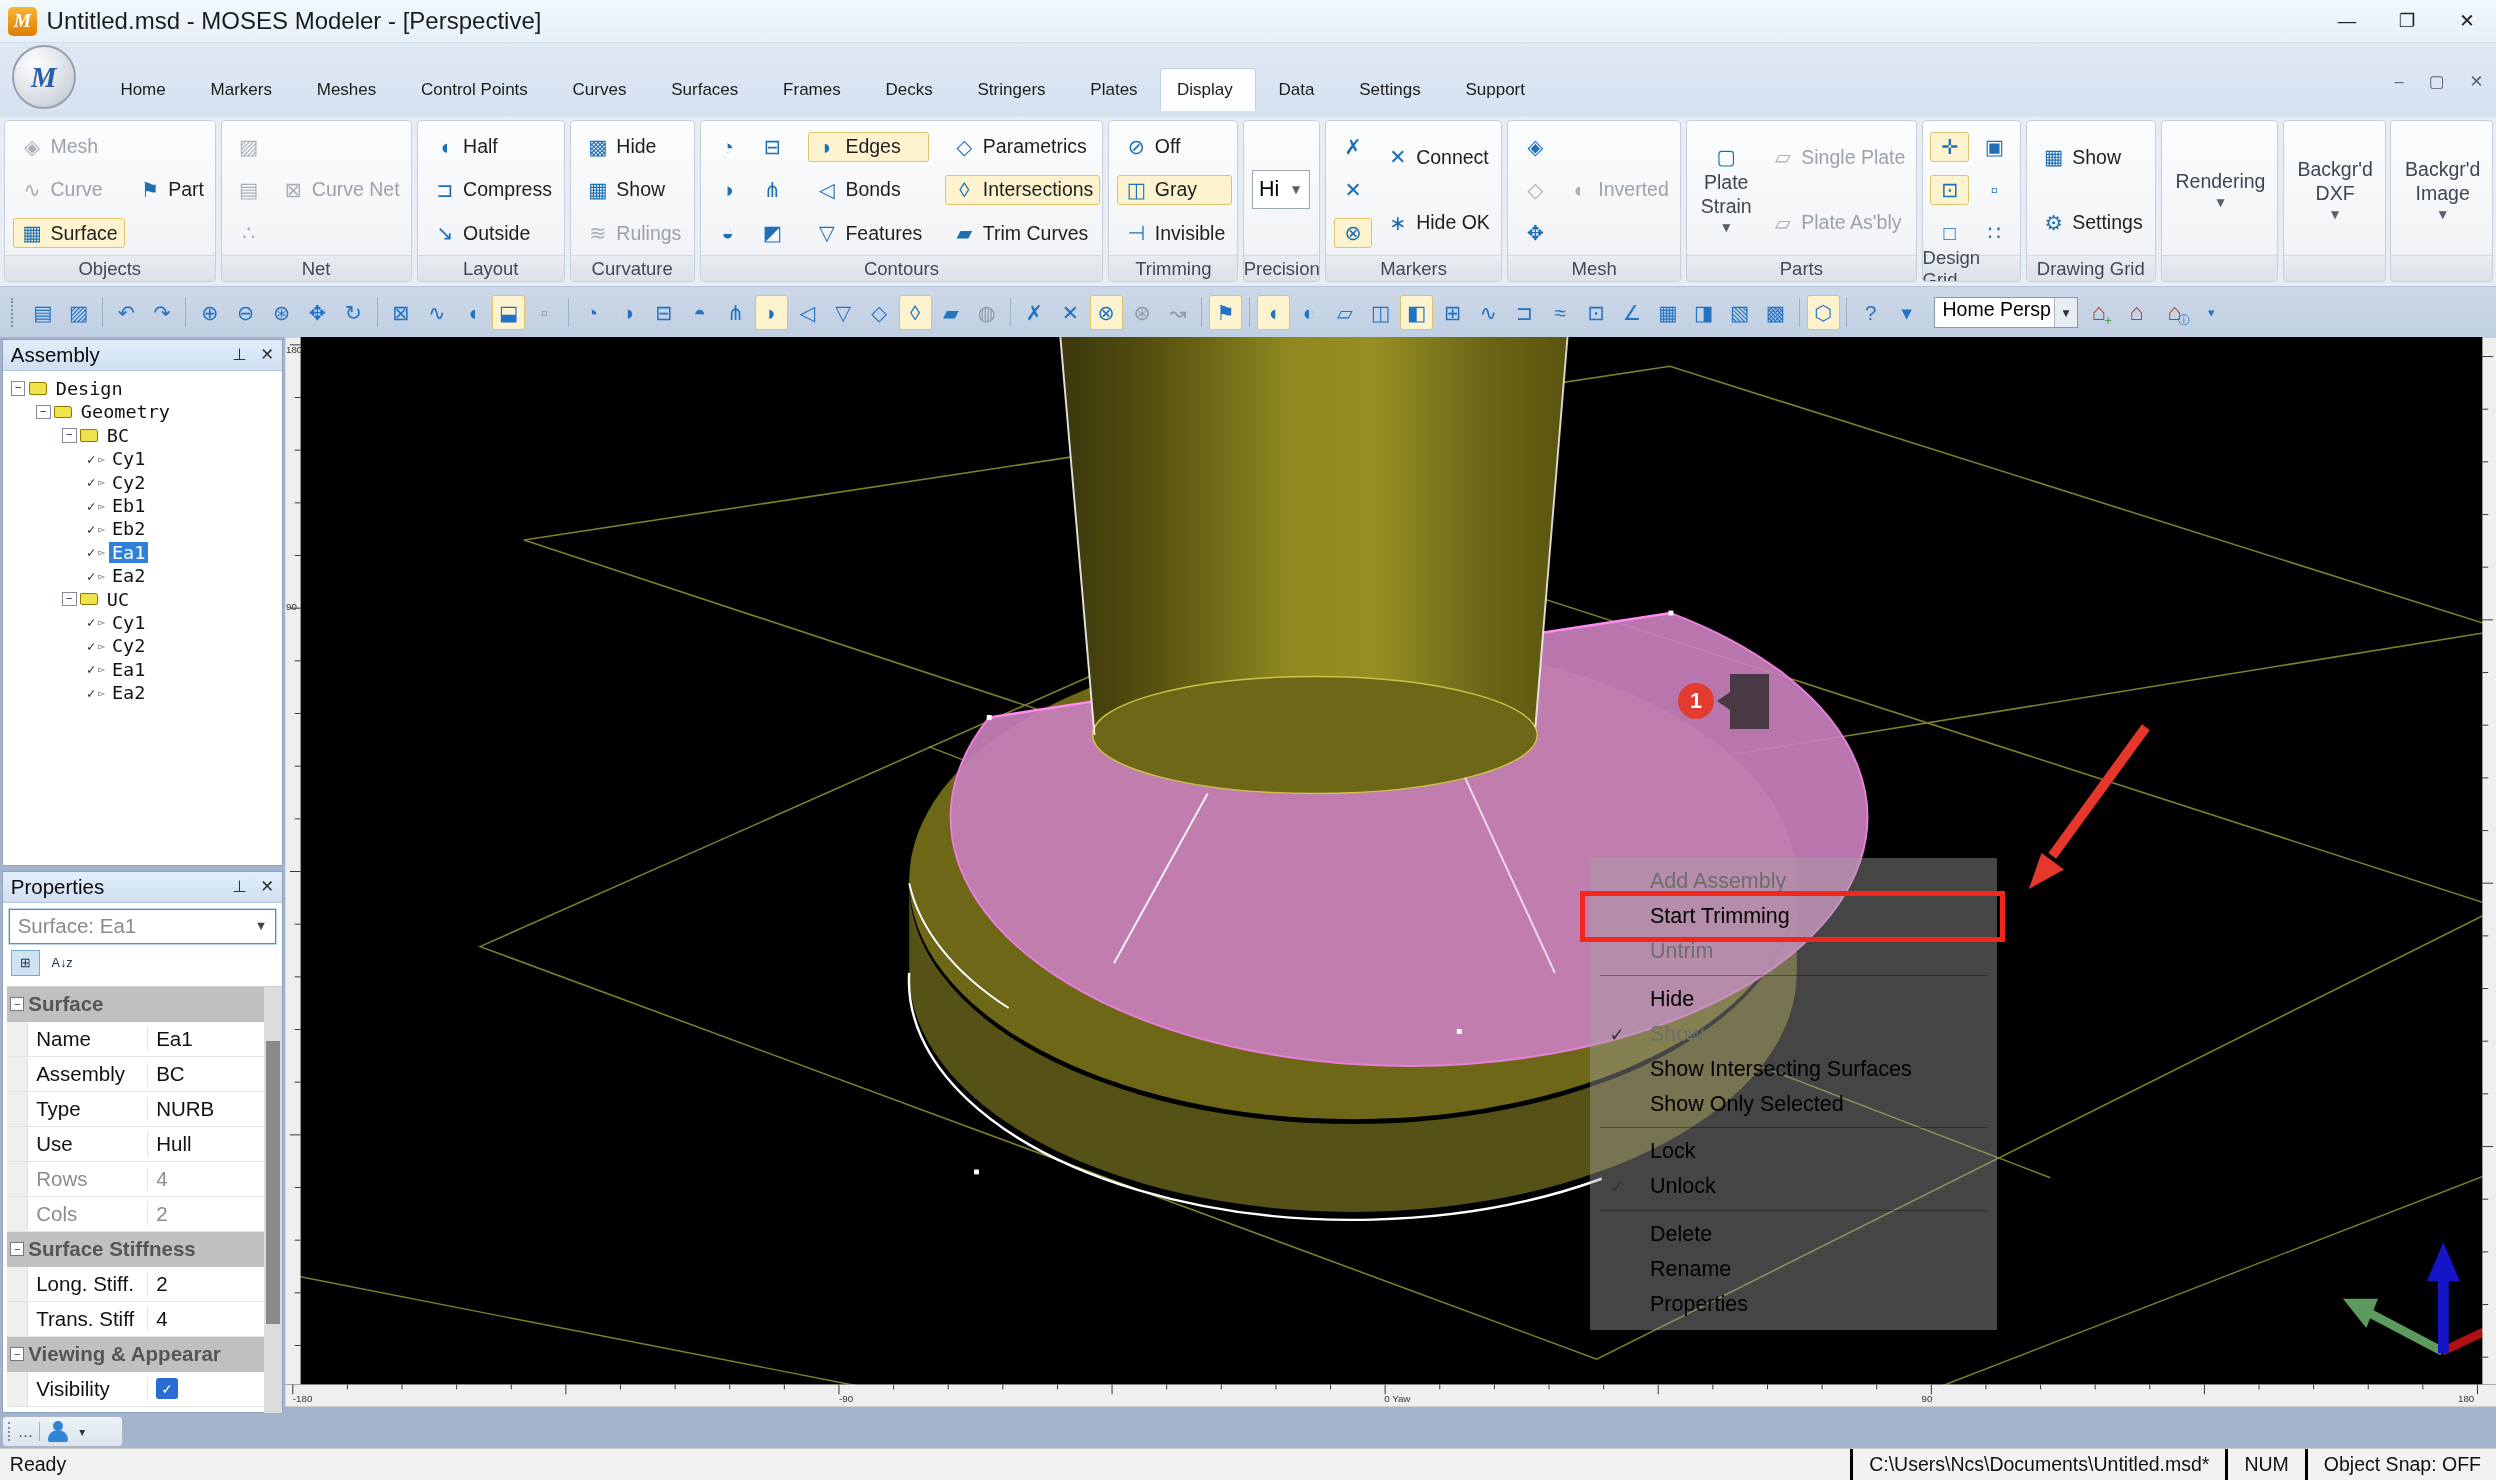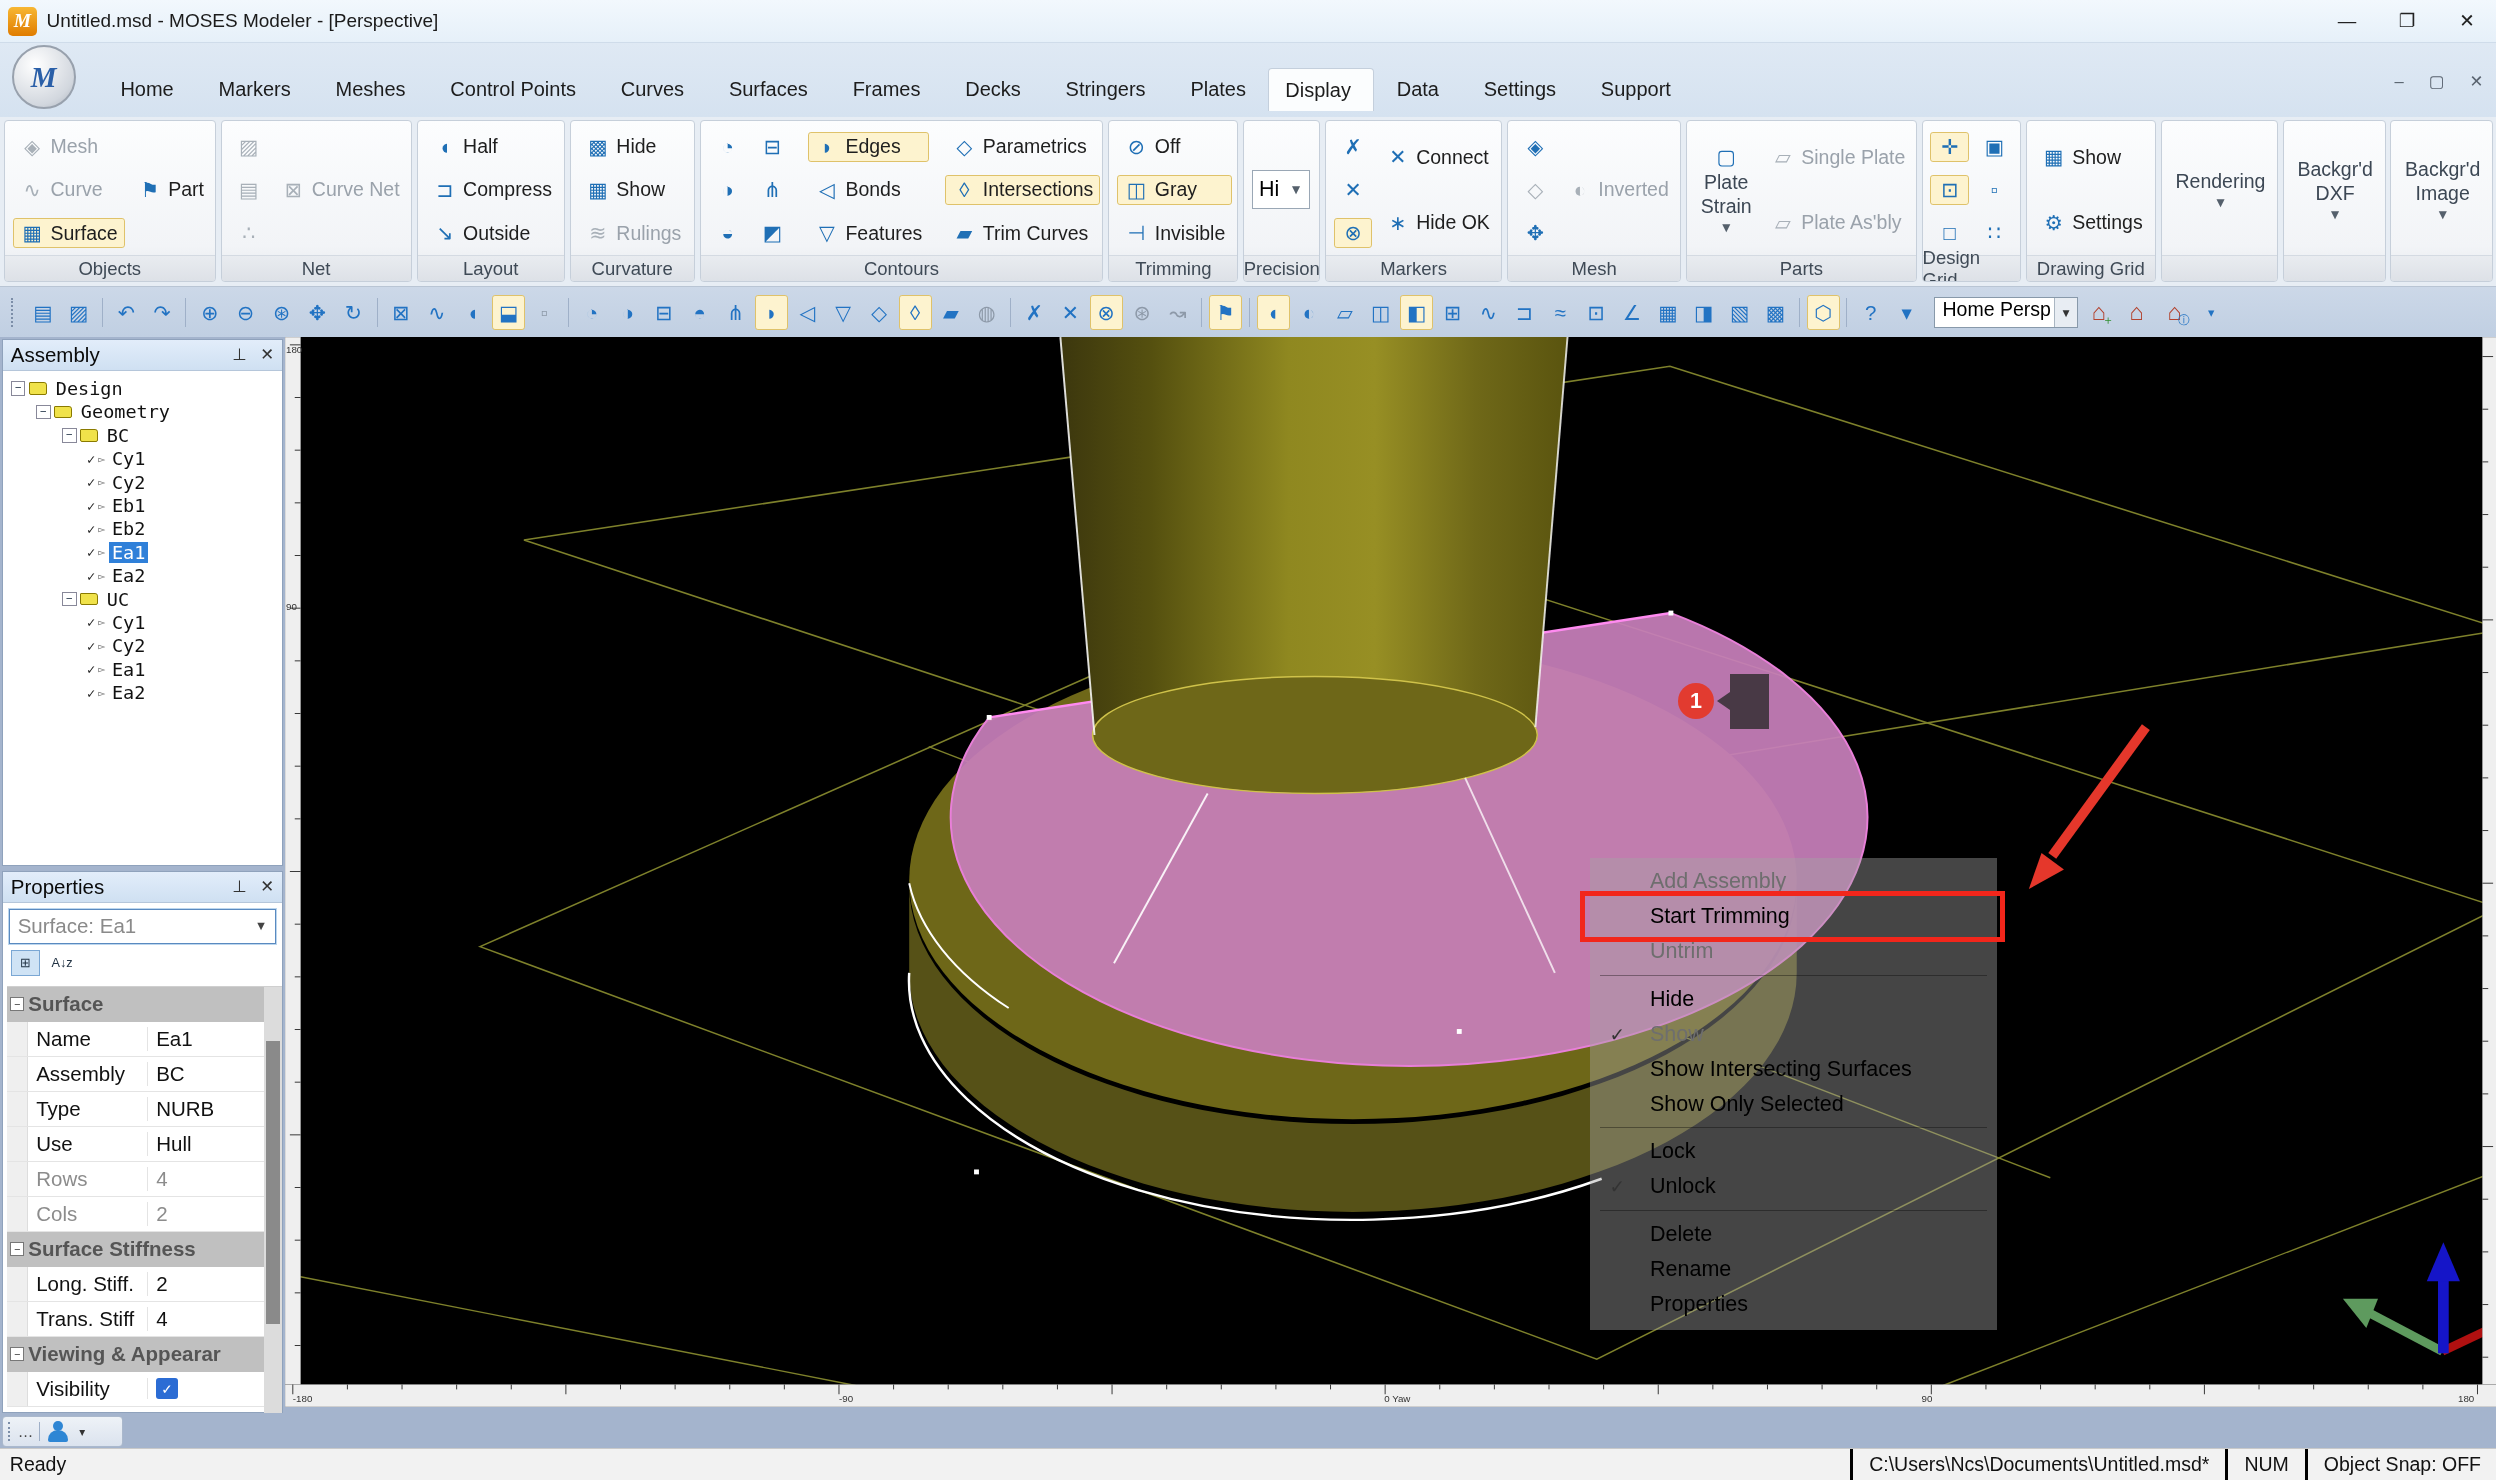--- a/index.html
+++ b/index.html
@@ -1,29 +1,29 @@
 <!DOCTYPE html>
 <html><head>
 <meta charset="utf-8">
 <style>
   * { margin:0; padding:0; box-sizing:border-box; }
   html,body { width:2497px; height:1480px; overflow:hidden; font-family:"Liberation Sans",sans-serif; background:#a4b4cd; }
 
   
   #titlebar { position:absolute; left:0; top:0; width:2497px; height:43px; background:linear-gradient(#f2f8fd,#e6f0f9); display:flex; align-items:center; border-bottom:1px solid #cfdcea; }
   #app-ico { width:29px; height:29px; margin:0 9.8px 0 7.8px; border-radius:4.9px; background:linear-gradient(#f7b733,#e07c00); color:#fff; font:italic bold 19.5px "Liberation Serif",serif; display:flex; align-items:center; justify-content:center; }
-  #title-text { font-size:19px; color:#1b1b1b; }
+  #title-text { font-size:24px; color:#1b1b1b; }
   #win-btns { margin-left:auto; display:flex; }
   .wbtn { width:60px; height:42px; display:flex; align-items:center; justify-content:center; font-size:18.5px; color:#222; }
 
   
   #tabrow { position:absolute; left:0; top:43px; width:2497px; height:74px; background:linear-gradient(#dfe9f4,#d5e2f0); }
   #appbtn { position:absolute; left:11.7px; top:2px; width:64px; height:64px; border-radius:50%; background:radial-gradient(circle at 35% 30%, #ffffff, #d2d7de 70%, #aab1bb); border:2px solid #98a1ad; color:#2a5fa8; font:italic bold 29px "Liberation Serif",serif; display:flex; align-items:center; justify-content:center; }
   #tabs { position:absolute; left:98px; top:25px; display:flex; height:43px; }
-  .tab { padding:0 22.4px; display:flex; align-items:center; font-size:20px; color:#1c1c1c; }
+  .tab { padding:0 22.4px; display:flex; align-items:center; font-size:17px; color:#1c1c1c; }
   .tab.active { background:#fbfdfe; border:1px solid #c4cfdc; border-bottom:none; border-radius:3.9px 3.9px 0 0;padding-left:16px; }
   #mdi-btns { position:absolute; right:13.7px; top:29px; display:flex; gap:25px; color:#5a6470; font-size:16.6px; }
 
   
   #ribbon { position:absolute; left:0; top:117px; width:2497px; height:170px; background:#e7edf4; border-bottom:1px solid #b9c5d4; display:flex; padding:2.9px 3.9px 3.9px 3.9px; gap:4.9px; }
   .rgroup { border:1px solid #c6cfda; border-radius:3.9px; background:linear-gradient(#fcfdfe,#f2f4f7 78%,#e7eaee); display:flex; flex-direction:column; overflow:hidden; }
   .rbody { flex:1; display:flex; align-items:stretch; padding:3.9px 7.8px 0 7.8px; gap:5.9px; }
   .rcol { display:flex; flex-direction:column; justify-content:space-around; }
   .rdiv { width:1px; background:#c9d2dd; margin:3.9px 2px; }
   .rbtn,.rico { display:flex; align-items:center; gap:5.9px; padding:2px 5.9px; border:1px solid transparent; border-radius:2.9px; font-size:19.5px; color:#1e1e1e; white-space:nowrap; }

